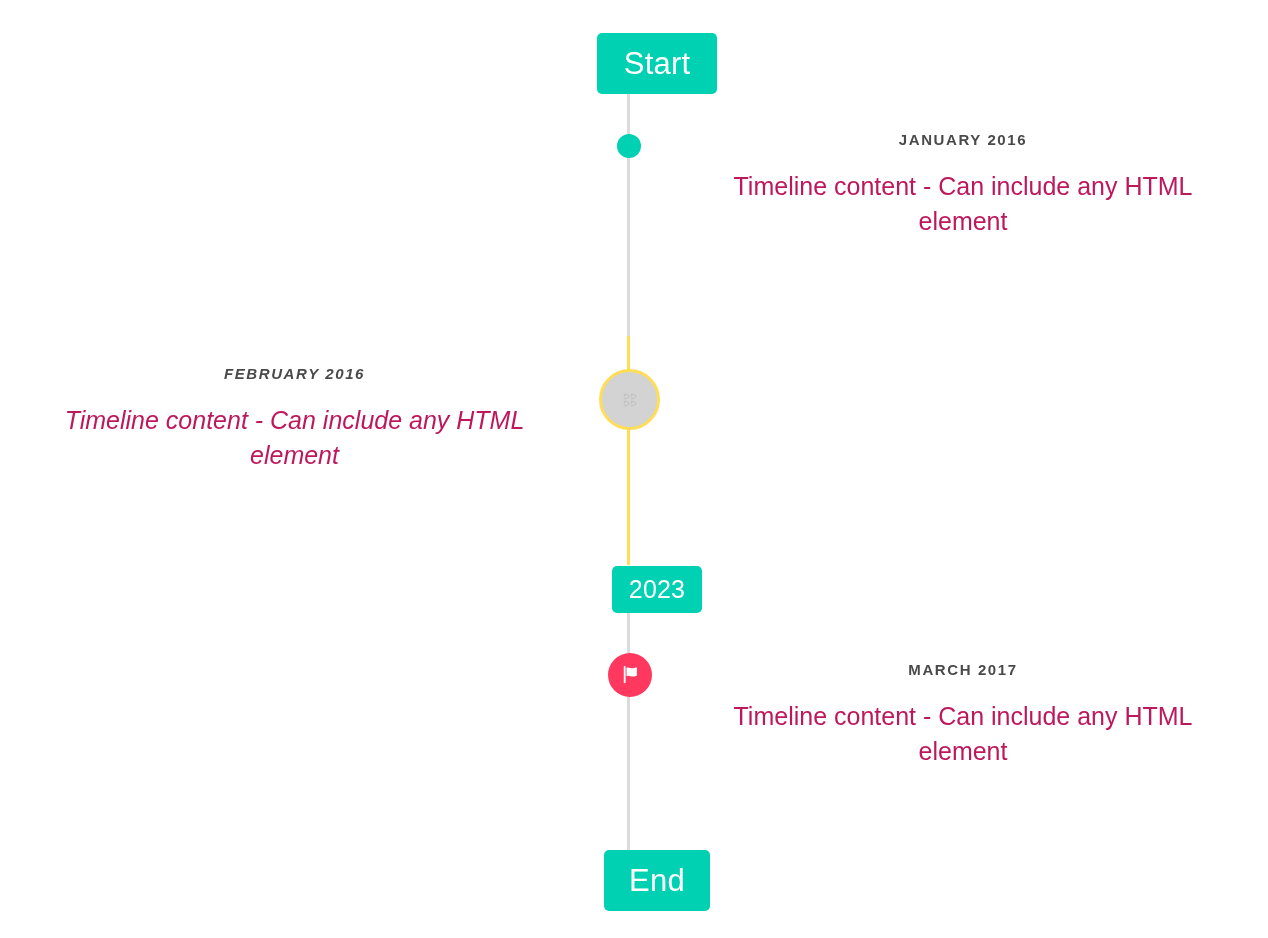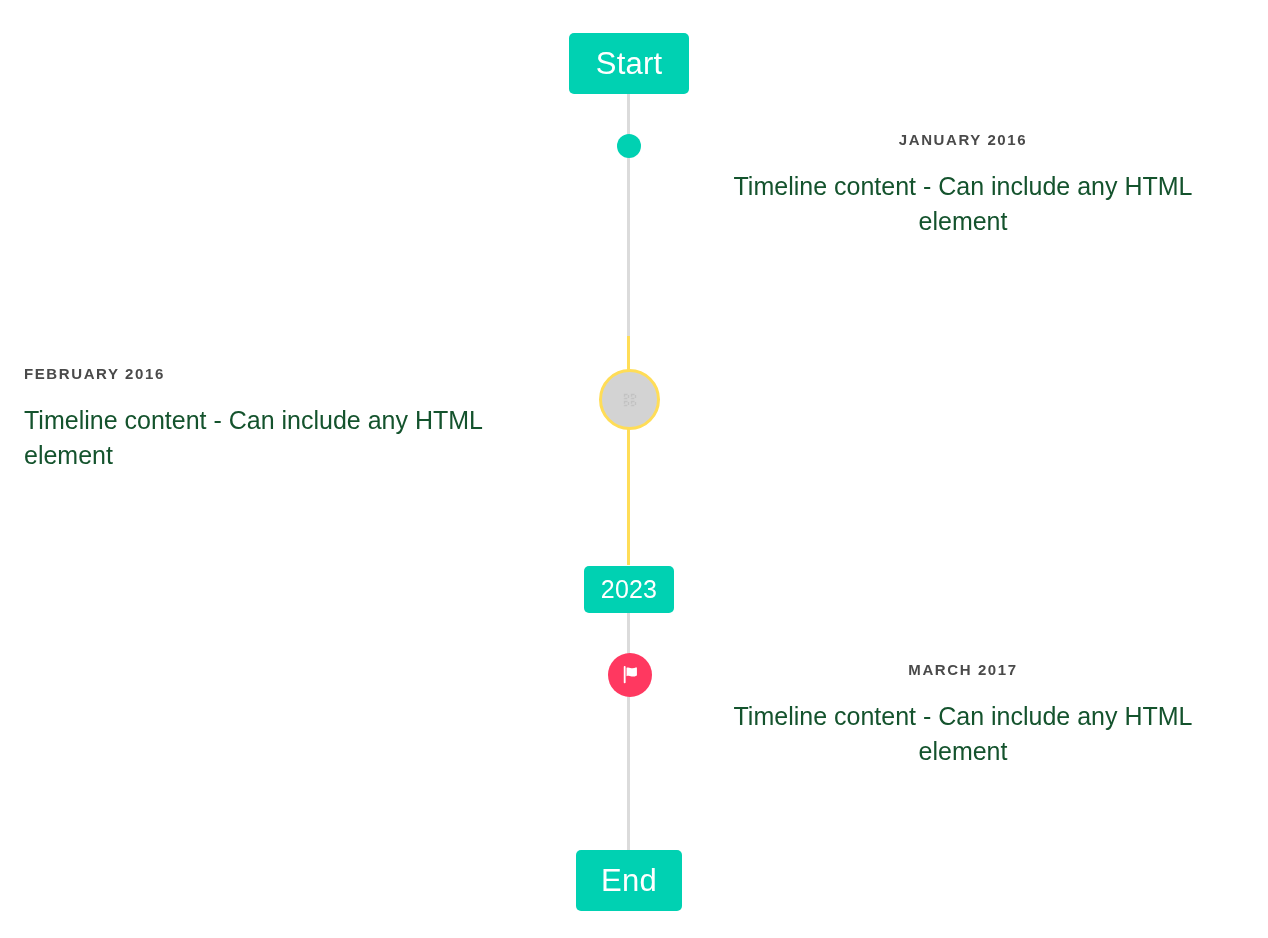--- a/index.html
+++ b/index.html
@@ -43,20 +43,21 @@
     justify-content: center;
     border-radius: 5px;
     color: #ffffff;
     background: #00d1b2;
     font-size: 31px;
     line-height: 1;
     letter-spacing: 0.2px;
     padding: 0 18px;
     white-space: nowrap;
     z-index: 4;
+    margin-left: 28px;
   }
   .pill-start { left: 569px; top: 33px;  width: 120px; height: 61px; }
   .pill-mid   { left: 584px; top: 566px; width: 90px;  height: 47px; font-size: 25px; }
   .pill-end   { left: 576px; top: 850px; width: 106px; height: 61px; }
 
   
   .marker {
     position: absolute;
     border-radius: 50%;
     z-index: 3;
@@ -98,39 +99,39 @@
     height: 44px;
     background: #ff3860;
   }
   .marker-icon svg { display: block; }
 
   
   .entry {
     position: absolute;
   }
   .entry-right { left: 693px; width: 540px; text-align: center; }
-  .entry-left  { left: 24px;  width: 541px; text-align: left; }
+  .entry-left  { left: 24px;  width: 541px; text-align: center; font-style: italic; }
 
   .entry-jan   { top: 132px; }
   .entry-feb   { top: 366px; }
   .entry-mar   { top: 650px; margin-top: 12px; }
 
   .entry-heading {
     font-size: 15px;
     font-weight: bold;
     letter-spacing: 1.6px;
     color: #4a4a4a;
     text-transform: uppercase;
     margin: 0 0 20px 0;
     line-height: 1.1;
   }
   .entry-body {
     font-size: 25px;
     line-height: 1.42;
-    color: #14532d;
+    color: #be185d;
     margin: 0;
     font-weight: 400;
   }
 </style>
 </head>
 <body>
 
 <div class="timeline">
 
   <div class="rail rail-seg-1"></div>

